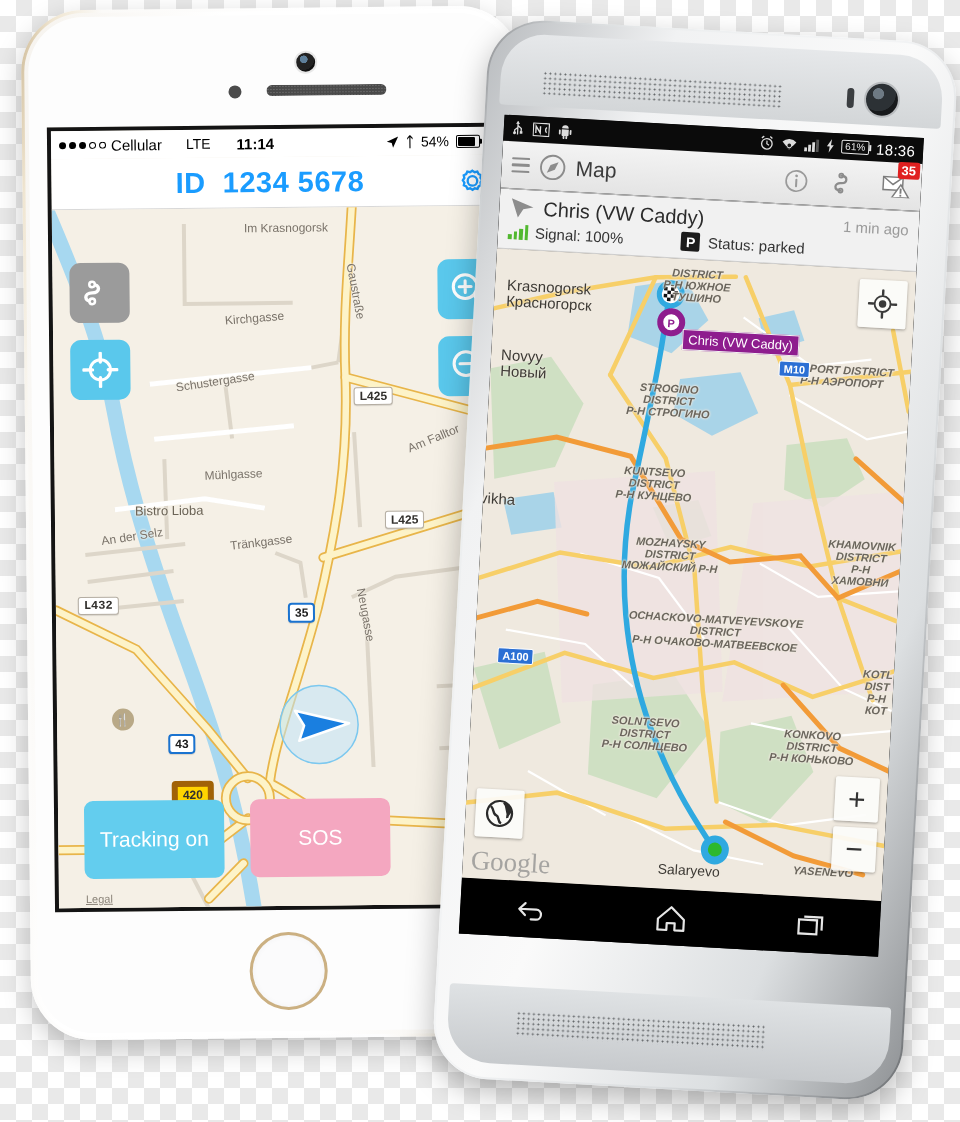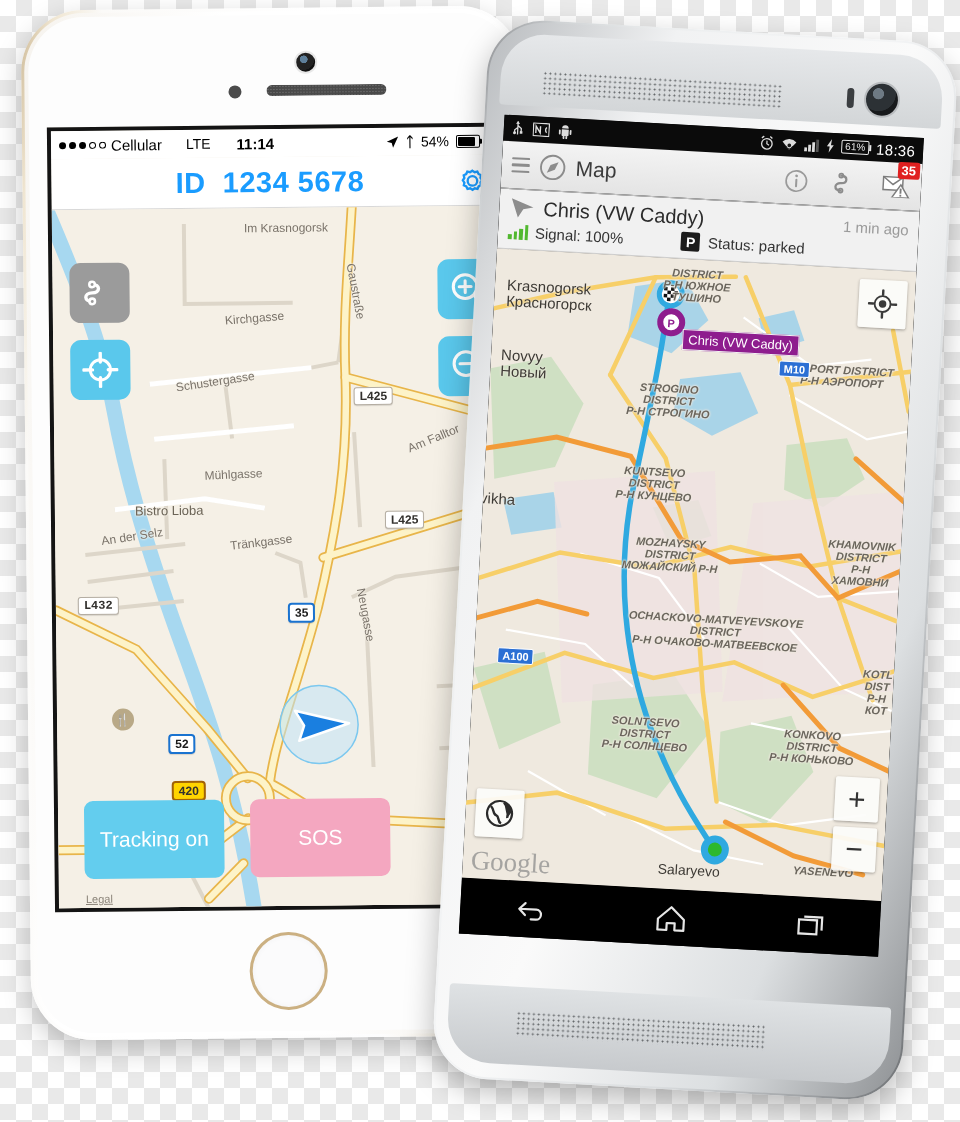--- a/index.html
+++ b/index.html
@@ -79,21 +79,21 @@
   .actbtn.track{left:26px;top:6px;background:#63cdee;}
   .actbtn.sos{left:192px;top:6px;background:#f4a7c0;}
   .legal{position:absolute;left:27px;bottom:10px;font-size:11px;color:#8a8378;text-decoration:underline;}
 
   
   .mlabel{position:absolute;color:#7a736a;font-size:12px;white-space:nowrap;
     text-shadow:0 0 2px #f5f0e6,0 0 2px #f5f0e6,0 0 3px #f5f0e6;}
   .shield{position:absolute;background:#fff;border:1px solid #b4ada2;border-radius:3px;
     font-size:12px;font-weight:700;color:#33312e;padding:1px 5px;box-shadow:0 1px 1px rgba(0,0,0,.12);}
   .shield.blue{border:2px solid #1a73d0;color:#1b1b1b;border-radius:4px;}
-  .shield.yellow{background:#ffd400;border:2px solid #a16207;border-radius:4px;}
+  .shield.yellow{background:#ffd400;border:6px solid #a16207;border-radius:4px;}
 
   
   .htc{
     position:absolute;left:452px;top:30px;width:470px;height:1060px;
     border-radius:56px;
     background:linear-gradient(110deg,#8e9093 0%,#cfd2d4 8%,#eceeef 20%,#f4f5f6 46%,#d9dcde 72%,#9a9da0 90%,#6e7174 100%);
     box-shadow:0 12px 30px rgba(0,0,0,0.28);
     transform:rotate(3.2deg);
   }
   .htc:before{
@@ -275,21 +275,21 @@
           <div class="mlabel" style="left:80px;top:294px;font-size:13px;color:#6b6457;">Bistro Lioba</div>
           <div class="mlabel" style="left:46px;top:320px;transform:rotate(-8deg);">An der Selz</div>
           <div class="mlabel" style="left:175px;top:327px;transform:rotate(-6deg);">Tränkgasse</div>
           <div class="mlabel" style="left:312px;top:380px;transform:rotate(80deg);transform-origin:left top;">Neugasse</div>
           <div class="mlabel" style="left:352px;top:225px;transform:rotate(-22deg);">Am Falltor</div>
 
           <div class="shield" style="left:300px;top:180px;">L425</div>
           <div class="shield" style="left:330px;top:304px;">L425</div>
           <div class="shield" style="left:22px;top:387px;font-family:Liberation Mono, monospace;">L432</div>
           <div class="shield blue" style="left:232px;top:395px;">35</div>
-          <div class="shield blue" style="left:111px;top:525px;">52</div>
+          <div class="shield blue" style="left:111px;top:525px;">43</div>
           <div class="shield yellow" style="left:114px;top:572px;">420</div>
 
           <div class="ipbtn gray">
             <svg width="34" height="34" viewBox="0 0 32 32">
               <path d="M9 8 C 17 8, 17 16, 9 16 C 1 16, 1 24, 9 24" fill="none" stroke="#fff" stroke-width="3.2" stroke-linecap="round"></path>
               <circle cx="9" cy="8" r="2.6" fill="#9b9b9b" stroke="#fff" stroke-width="2.4"></circle>
               <circle cx="9" cy="24" r="2.6" fill="#9b9b9b" stroke="#fff" stroke-width="2.4"></circle>
             </svg>
           </div>
           <div class="ipbtn cyan crosshair">

